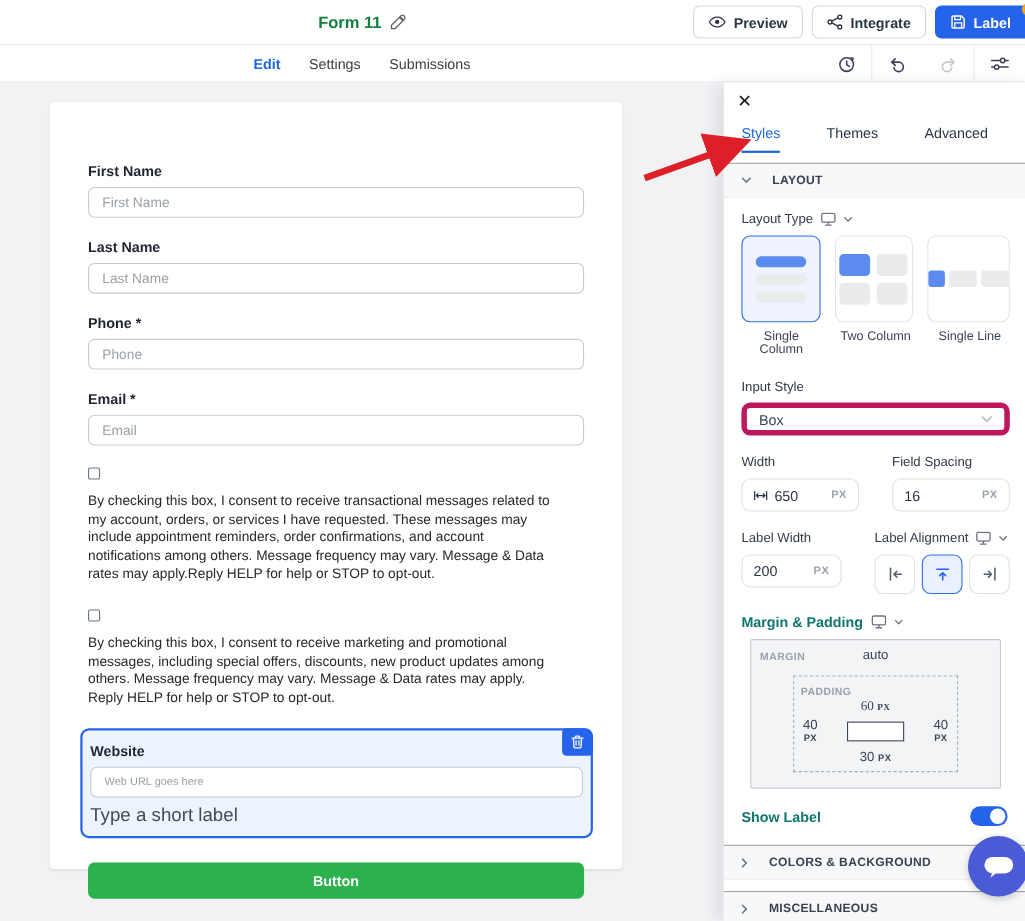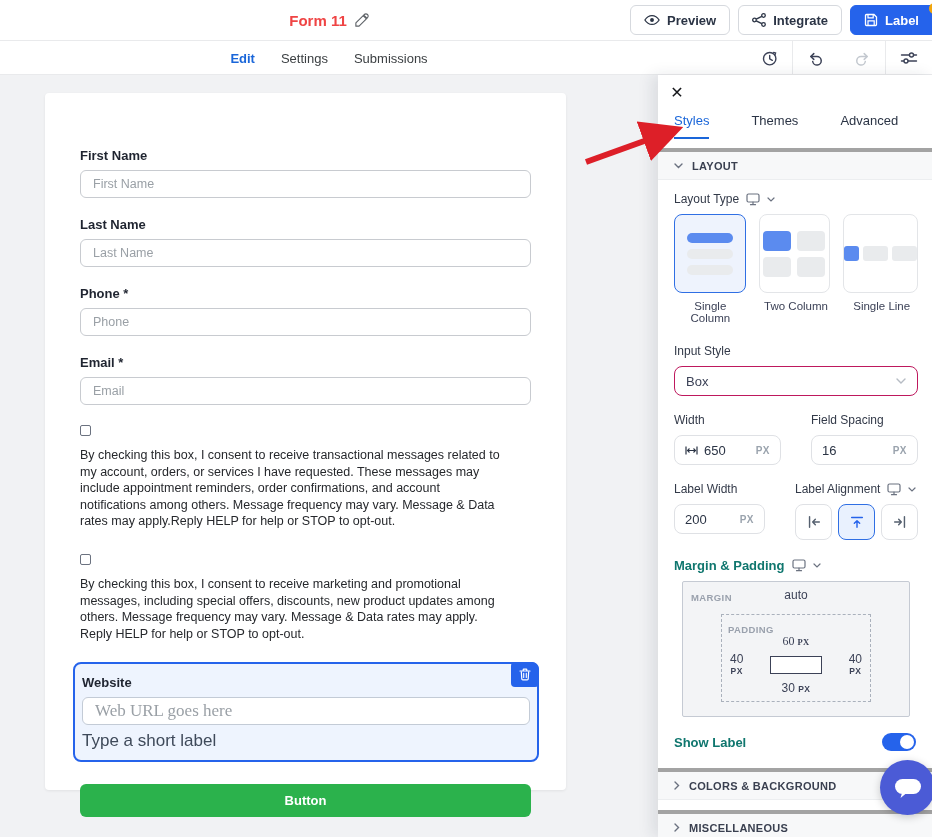--- a/index.html
+++ b/index.html
@@ -6,21 +6,21 @@
   html,body { width:932px; height:837px; }
   body {
     position:relative; overflow:hidden; background:#f1f2f4;
     font-family:"Liberation Sans", sans-serif; color:#202124;
   }
   svg { display:block; }
 
   
   #header { position:absolute; left:0; top:0; width:932px; height:41px; background:#fff; border-bottom:1px solid #e9eaec; z-index:20; }
   .title-wrap { position:absolute; left:0; top:0; width:658px; height:41px; display:flex; align-items:center; justify-content:center; gap:7px; }
-  .form-title { font-size:15px; font-weight:700; color:#ef4444; }
+  .form-title { font-size:15px; font-weight:700; color:#15803d; }
   .hdr-actions { position:absolute; right:-6px; top:5px; display:flex; gap:8px; align-items:center; }
   .hdr-btn { display:flex; align-items:center; gap:7px; height:30px; padding:0 13px; background:#fff; border:1px solid #d6d9de; border-radius:6px; font-size:13px; font-weight:700; color:#2b3445; cursor:pointer; }
   .hdr-btn.primary { position:relative; background:#2563eb; border-color:#2563eb; color:#fff; padding-right:18px; }
   .save-dot { position:absolute; top:-3px; right:-3px; width:11px; height:11px; border-radius:50%; background:#f2a60d; }
 
   
   #toolbar { position:absolute; left:0; top:41px; width:932px; height:34px; background:#fff; border-bottom:1px solid #e9eaec; z-index:20; }
   .tb-tabs { position:absolute; left:0; top:0; width:658px; height:34px; display:flex; align-items:center; justify-content:center; gap:26px; font-size:13px; }
   .tb-tab { color:#3c4043; cursor:pointer; }
   .tb-tab.active { color:#1a66d9; font-weight:700; }
@@ -37,57 +37,57 @@
   .fld-label { font-size:13px; font-weight:700; color:#1f2430; margin-bottom:7px; }
   .fld input { width:100%; height:28px; border:1px solid #c8cbd0; border-radius:6px; padding:0 12px; font-size:12.5px; font-family:"Liberation Sans",sans-serif; color:#202124; background:#fff; outline:none; }
   .fld input::placeholder { color:#9aa0a6; }
   .consent { display:flex; gap:11px; margin-top:18px;flex-direction:column; }
   .consent + .consent { margin-top:22px; }
   .cbox { flex:0 0 auto; width:11px; height:11px; margin-top:2px; border:1px solid #6b7280; border-radius:2px; background:#fff; cursor:pointer; }
   .consent-text { font-size:12.5px; line-height:16.6px; color:#26282c; width:424px; }
 
   .sel-block { position:relative; margin:20px -8px 0 -7px; border:2px solid #2563eb; border-radius:8px; background:#eef4fe; padding:11px 7px 9px; }
   .sel-label { font-size:13px; font-weight:700; color:#1f2430; margin-bottom:7px; }
-  .sel-block input { width:100%; height:28px; border:1px solid #c3cbd6; border-radius:6px; padding:0 12px; font-size:17px; font-family:Liberation Serif, serif; background:#fff; outline:none; }
+  .sel-block input { width:100%; height:28px; border:1px solid #c3cbd6; border-radius:6px; padding:0 12px; font-size:10px; font-family:Liberation Sans, sans-serif; background:#fff; outline:none; }
   .sel-block input::placeholder { color:#9aa0a6; }
   .sel-helper { font-size:17px; color:#3f4a5a; margin-top:6px; }
   .trash-btn { position:absolute; top:-2px; right:-2px; width:28px; height:25px; background:#2563eb; border:none; border-radius:4px 7px 4px 4px; display:flex; align-items:center; justify-content:center; cursor:pointer; }
 
   .submit-btn { display:block; width:100%; height:33px; margin-top:22px; background:#2bb24c; border:none; border-radius:6px; color:#fff; font-size:13px; font-weight:700; font-family:"Liberation Sans",sans-serif; cursor:pointer; }
   .form-footer { margin-top:31px; text-align:center; font-size:18px; }
   .form-footer a { color:#1756d8; text-decoration:underline; cursor:pointer; }
   .foot-sep { color:#3c4043; margin:0 4px; }
 
   
   #panel { position:absolute; left:658px; top:75px; width:274px; height:762px; background:#fff; box-shadow:-6px 0 14px rgba(31,41,55,.10); z-index:30; }
   .panel-close { position:absolute; left:9px; top:8px; width:20px; height:20px; border:none; background:none; font-size:16px; line-height:20px; color:#17181c; cursor:pointer; }
   .panel-tabs { display:flex; gap:42px; padding:38px 0 0 16px; font-size:13px; }
   .ptab { color:#2b3445; padding-bottom:9px; cursor:pointer; }
   .ptab.active { color:#1a66d9; border-bottom:2px solid #1a66d9; }
-  .strip { height:32px; display:flex; align-items:center; gap:9px; padding:0 16px; background:#f7f8f9; border-top:4px solid #a3a3a3; border-bottom:1px solid #eceef0; font-size:11px; font-weight:700; letter-spacing:.3px; color:#3a4050; cursor:pointer; }
+  .strip { height:32px; display:flex; align-items:center; gap:19px; padding:0 16px; background:#f7f8f9; border-top:1px solid #a3a3a3; border-bottom:1px solid #eceef0; font-size:11px; font-weight:700; letter-spacing:.3px; color:#3a4050; cursor:pointer; }
   .strip.first { margin-top:9px; }
   .pcontent { padding:12px 14px 0 16px; }
   .plabel { font-size:12px; color:#333a49; display:flex; align-items:center; gap:7px; }
   .plabel.bold { font-size:13px; font-weight:700; color:#0f766e; }
 
   .ltype-row { display:flex; gap:13px; margin-top:8px; }
   .ltype-card { width:77px; height:79px; border:1px solid #e3e5e8; border-radius:8px; background:#fff; display:flex; flex-direction:column; align-items:center; justify-content:center; gap:6px; cursor:pointer; }
   .ltype-card.selected { border:1.5px solid #2f6fe4; background:#eef3fd; }
   .bar { width:46px; height:10px; border-radius:5px; background:#e9ebed; }
   .bar.blue { background:#5b8bef; }
   .grid2 { display:grid; grid-template-columns:28px 28px; gap:6px; }
   .cell { width:28px; height:20px; border-radius:4px; background:#e9ebed; }
   .cell.blue { background:#5b8bef; }
   .linerow { display:flex; gap:4px; align-items:center; }
   .sq { width:15px; height:15px; border-radius:3px; background:#5b8bef; }
   .linebar { width:25px; height:15px; border-radius:3px; background:#e9ebed; }
   .ltype-names { display:flex; gap:13px; margin-top:7px; }
   .ltype-name { width:77px; text-align:center; font-size:11.5px; color:#3c4257; }
 
-  .pselect { margin-top:8px; height:30px; border:1px solid #be185d; border-radius:8px; display:flex; align-items:center; justify-content:space-between; padding:0 11px; font-size:13px; color:#3c4257; cursor:pointer; }
+  .pselect { margin-top:8px; height:30px; border:5px solid #be185d; border-radius:8px; display:flex; align-items:center; justify-content:space-between; padding:0 11px; font-size:13px; color:#3c4257; cursor:pointer; }
   .two-col { display:flex; gap:30px; margin-top:17px; }
   .col { flex:1; }
   .pinput { margin-top:8px; height:30px; border:1px solid #dfe1e5; border-radius:8px; display:flex; align-items:center; gap:6px; padding:0 10px; font-size:13px; color:#2b3445; cursor:text; }
   .pinput .unit { margin-left:auto; font-size:10px; font-weight:700; letter-spacing:.5px; color:#9aa3ad; }
   .align-group { display:flex; gap:6px; margin-top:8px; justify-content:flex-end; }
   .align-btn { width:37px; height:36px; border:1px solid #dfe1e5; border-radius:8px; background:#fff; display:flex; align-items:center; justify-content:center; cursor:pointer; }
   .align-btn.selected { border:1.5px solid #2f6fe4; background:#e9f1fe; }
 
   .mp-box { margin:8px 8px 0; border:1px solid #c5cad3; border-radius:2px; background:#f3f4f6; padding:5px 8px 14px; position:relative; }
   .mp-margin-label { font-size:9.5px; font-weight:700; letter-spacing:.4px; color:#9aa1ad; }

